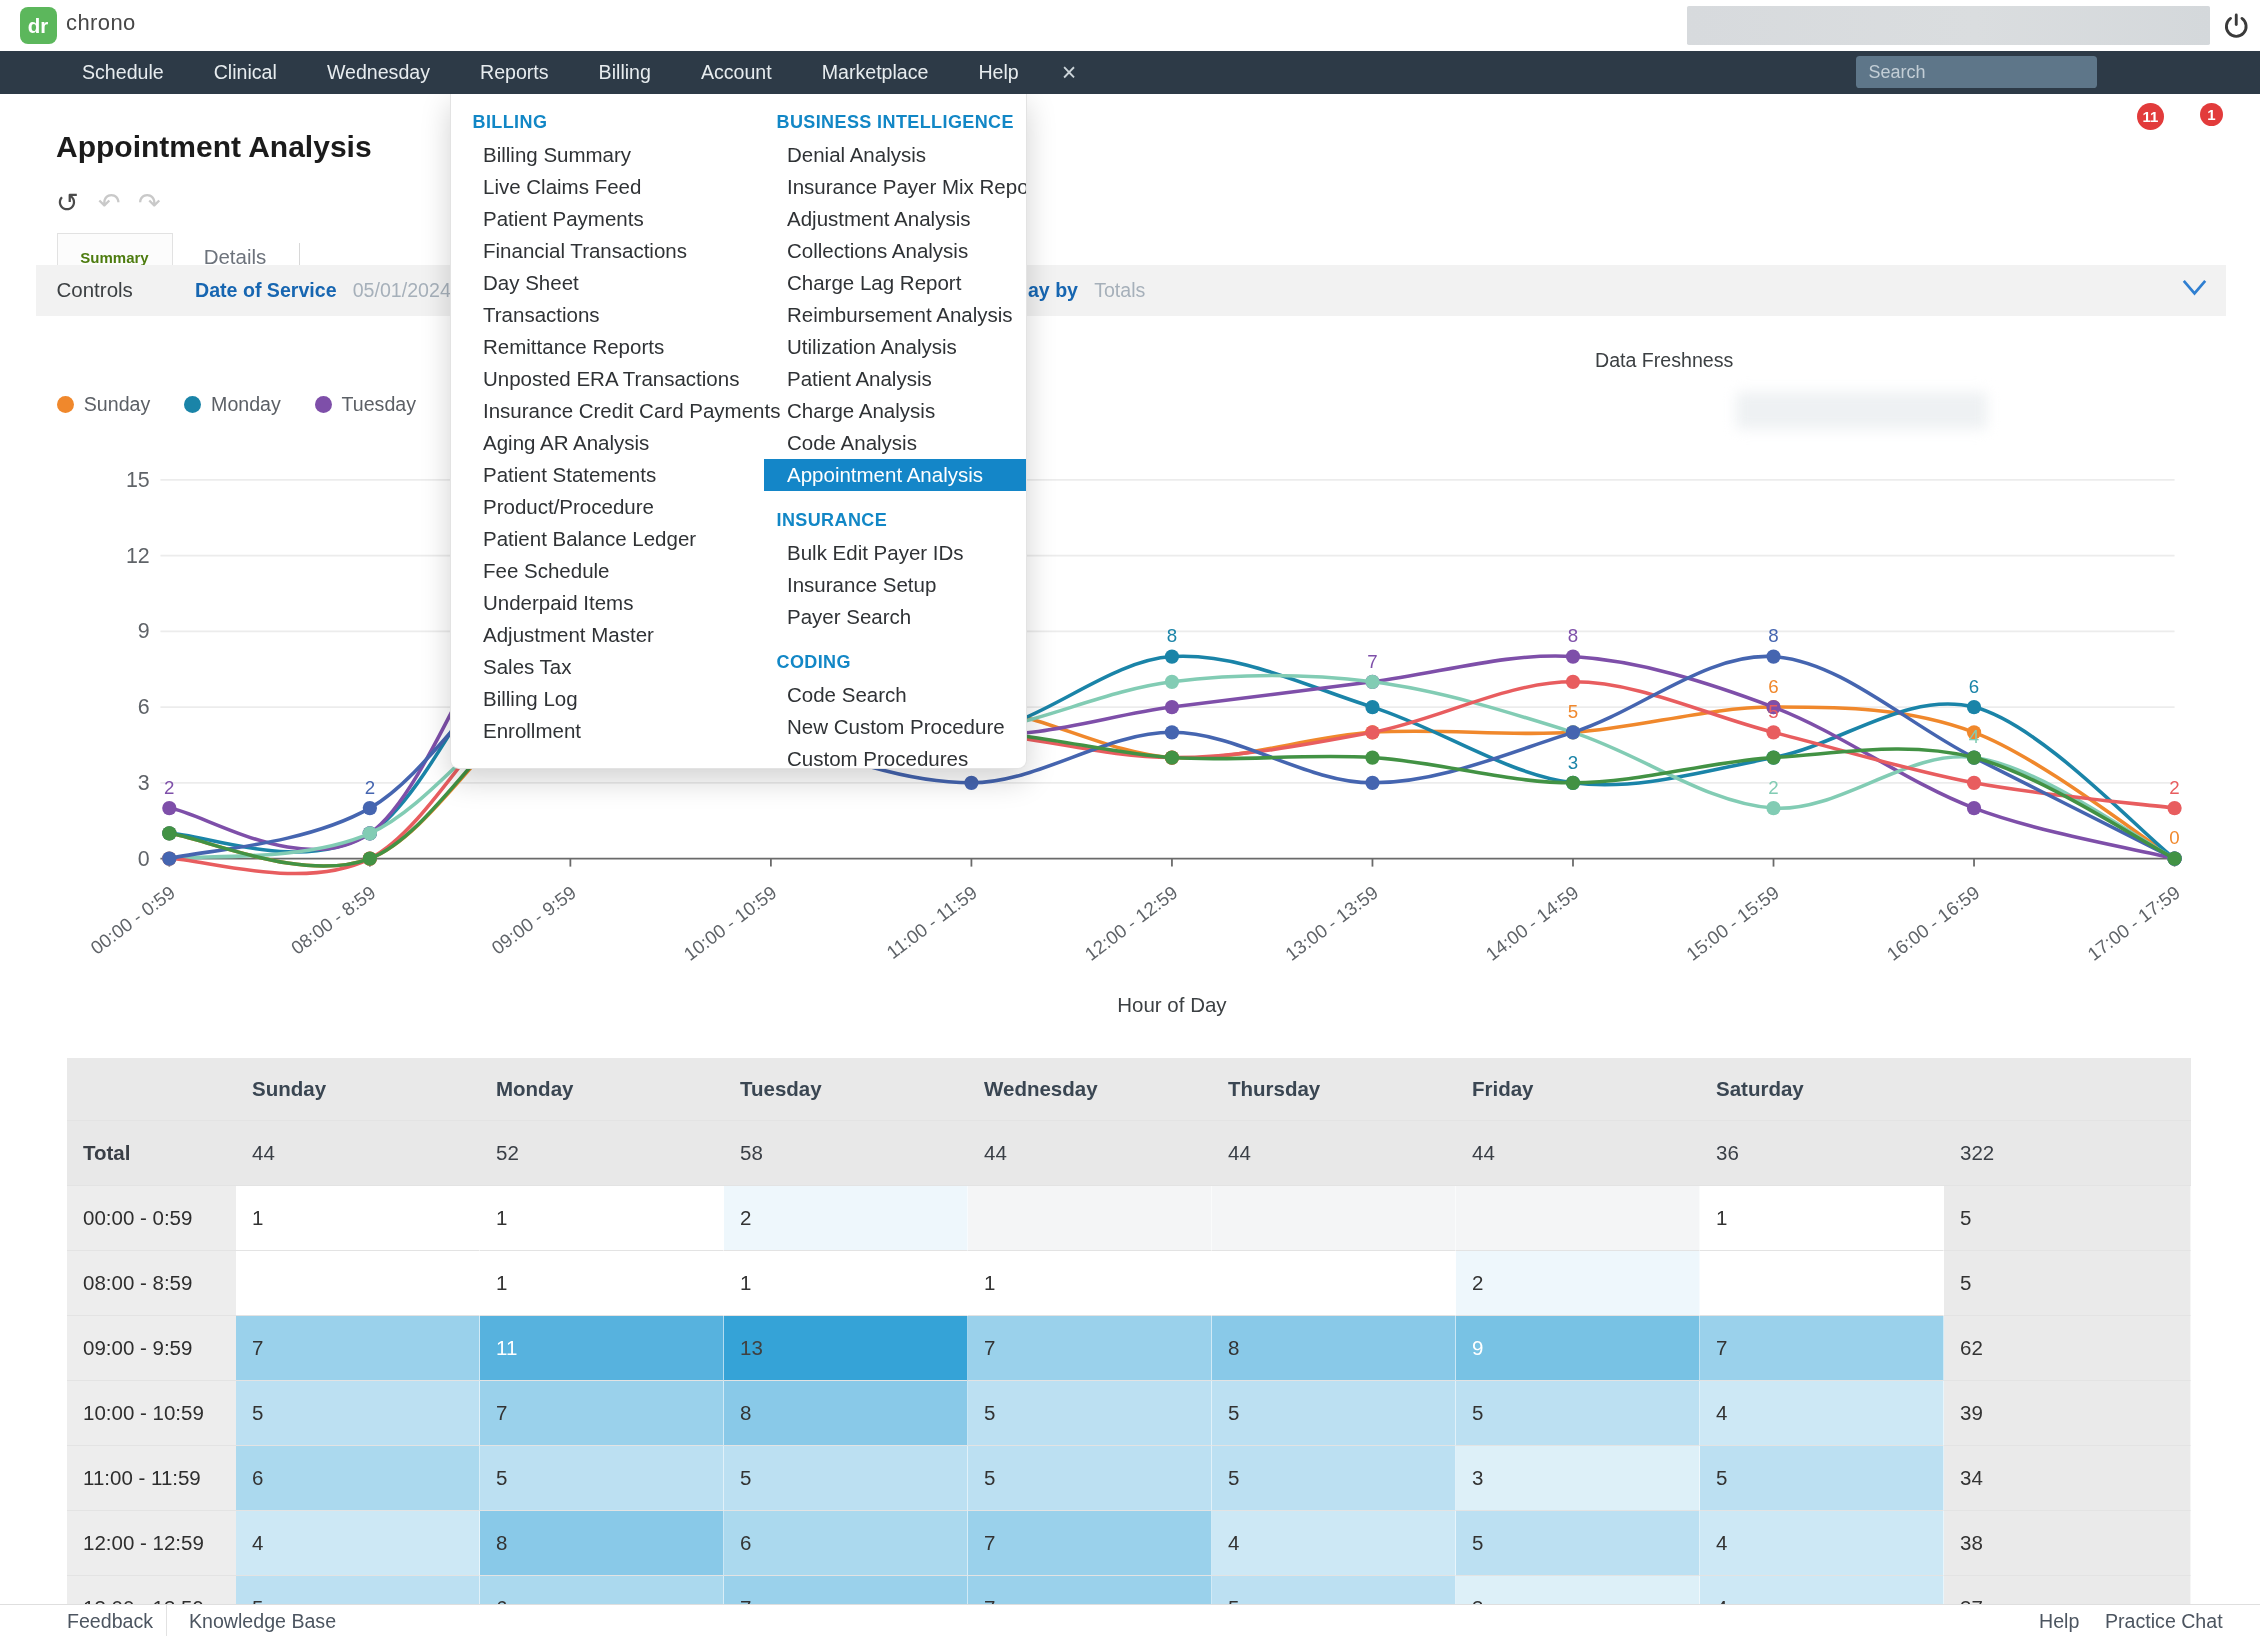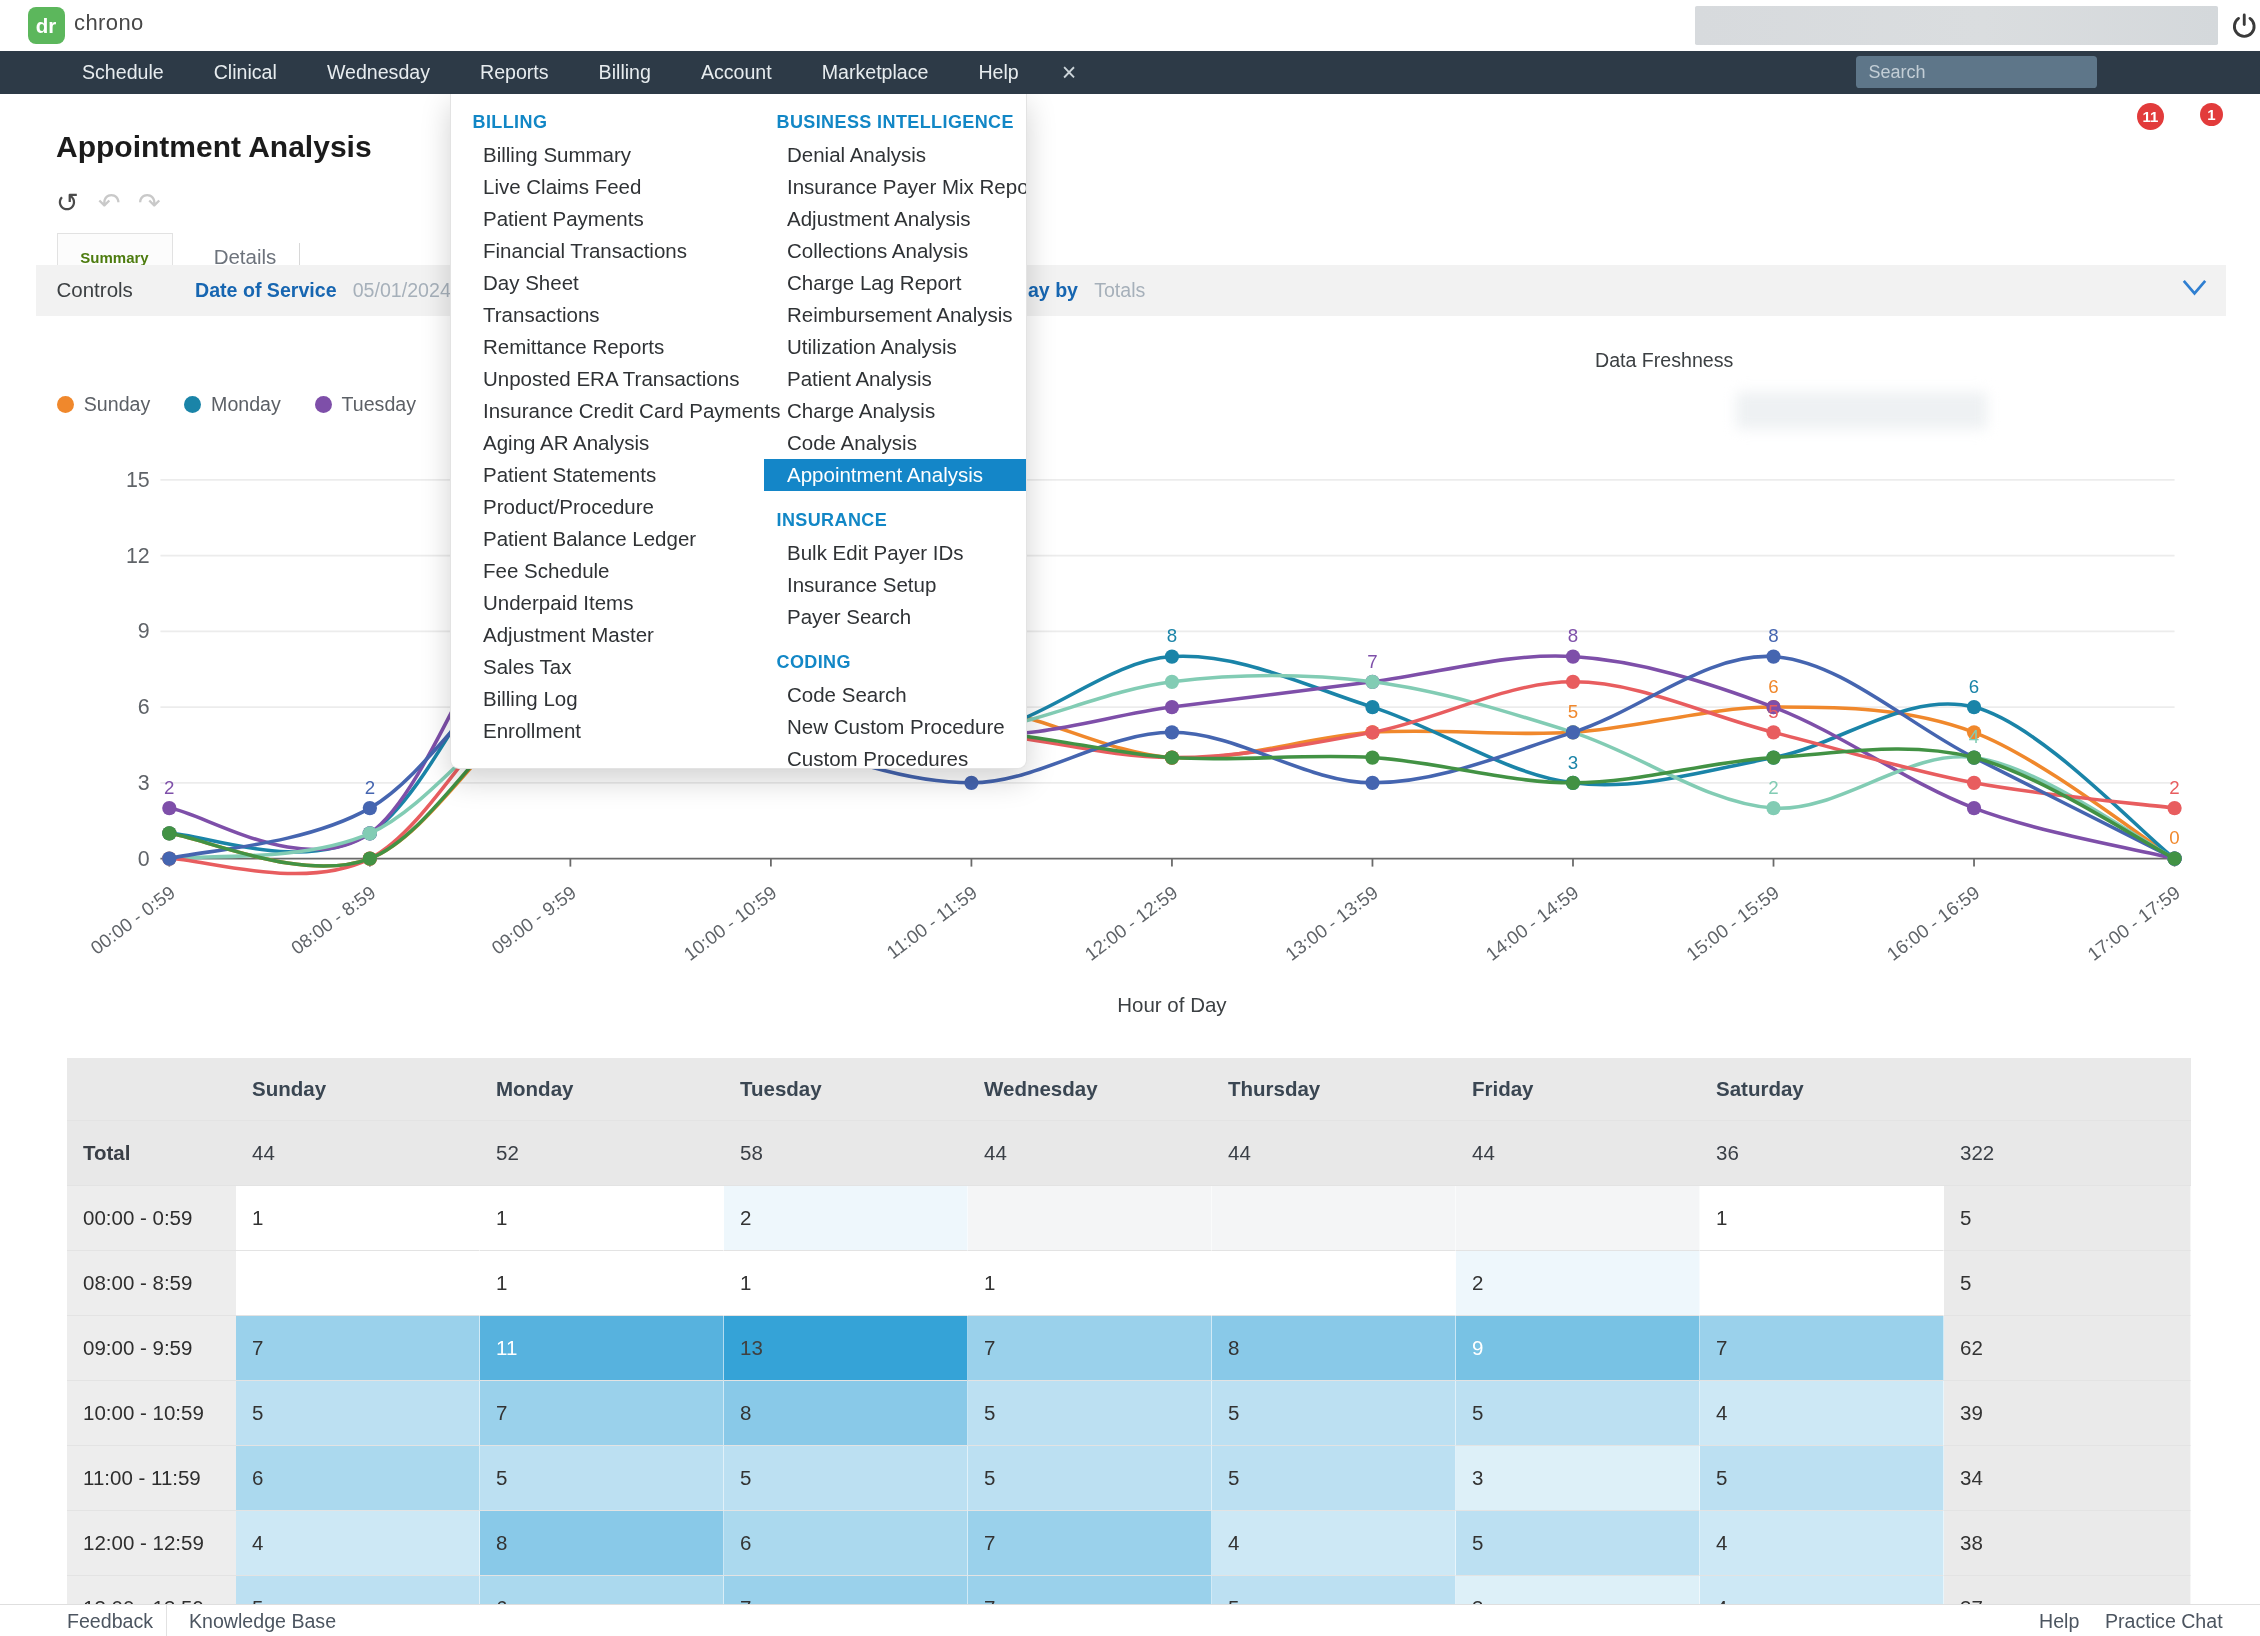--- a/index.html
+++ b/index.html
@@ -1,20 +1,20 @@
 <!DOCTYPE html>
 <html style="font-size:14.3px"><head>
 <meta charset="utf-8">
 <style>
   * { box-sizing: border-box; margin: 0; padding: 0; }
   html,body { width:2261px; height:1636px; overflow:hidden; background:#fff;
     font-family:"Liberation Sans","DejaVu Sans",sans-serif; }
 
   
-  #top-header { position:absolute; left:0; top:0; width:2076px; height:51px; background:#fff; z-index:45;margin-left:8px; }
+  #top-header { position:absolute; left:0; top:0; width:2076px; height:51px; background:#fff; z-index:45; }
   .logo-square { position:absolute; left:19.6px; top:7.1px; width:37px; height:37px; background:#5cb75c;
     border-radius:8px; color:#fff; font-weight:bold; font-size:20.5px; display:flex; align-items:center; justify-content:center; }
   .logo-text { position:absolute; left:66px; top:9.8px; font-size:22px; color:#474747; font-weight:500; letter-spacing:0.4px; }
   .redact-block { position:absolute; left:1687px; top:6.2px; width:523px; height:39px;
     background:linear-gradient(90deg,#d7dadd 0%,#dadddf 55%,#d4d8db 100%); border-radius:1.8px; }
   .power-icon { position:absolute; left:2222px; top:11.6px; width:28.5px; height:28.5px; }
 
   
   #navbar { position:absolute; left:0; top:51px; width:2261px; height:43px; background:#2d3a47; z-index:46;
     display:flex; align-items:center;padding-left:35px; }
@@ -28,21 +28,21 @@
   .badge { position:absolute; background:#e23b3b; color:#fff; border-radius:50%; font-size:15px; font-weight:bold;
     display:flex; align-items:center; justify-content:center; }
 
   
   #page-title { position:absolute; left:56px; top:130px; font-size:30px; font-weight:600; color:#1b1b1b; }
   .hist-icon { position:absolute; top:187px; font-size:27px; }
   #tabs-row { position:absolute; left:36px; top:233px; width:2190px; height:47px; }
   #tab-summary { position:absolute; left:20.5px; top:0; width:116px; height:47px; background:#fcfcfc;
     border:0.9px solid #e2e2e2; border-bottom:none; display:flex; align-items:center; justify-content:center;
     font-size:15px; font-weight:bold; color:#4d7c0f; }
-  #tab-details { position:absolute; left:160px; top:0; width:98px; height:47px; display:flex; align-items:center;
+  #tab-details { position:absolute; left:150px; top:0; width:98px; height:47px; display:flex; align-items:center;
     justify-content:center; font-size:20.5px; color:#6d737c; }
   #tab-divider { position:absolute; left:263px; top:9.8px; width:0.9px; height:28.5px; background:#d8d8d8; }
   #controls-bar { position:absolute; left:36px; top:265px; width:2190px; height:51px; background:#f2f2f2; }
   #controls-label { position:absolute; left:20.5px; top:13.4px; font-size:20.5px; color:#3c4043; }
   #ctl-date { position:absolute; left:159px; top:14.3px; font-size:19.6px; }
   #ctl-display { position:absolute; left:944px; top:14.3px; font-size:19.6px; }
   .ctl-name { color:#1766b1; font-weight:bold; }
   .ctl-value { color:#a6b0ba; margin-left:10.7px; }
   #controls-chevron { position:absolute; left:2146px; top:14.3px; width:25px; height:18px; }
   #data-freshness { position:absolute; left:1595px; top:349px; font-size:19.6px; color:#3c4043; }

